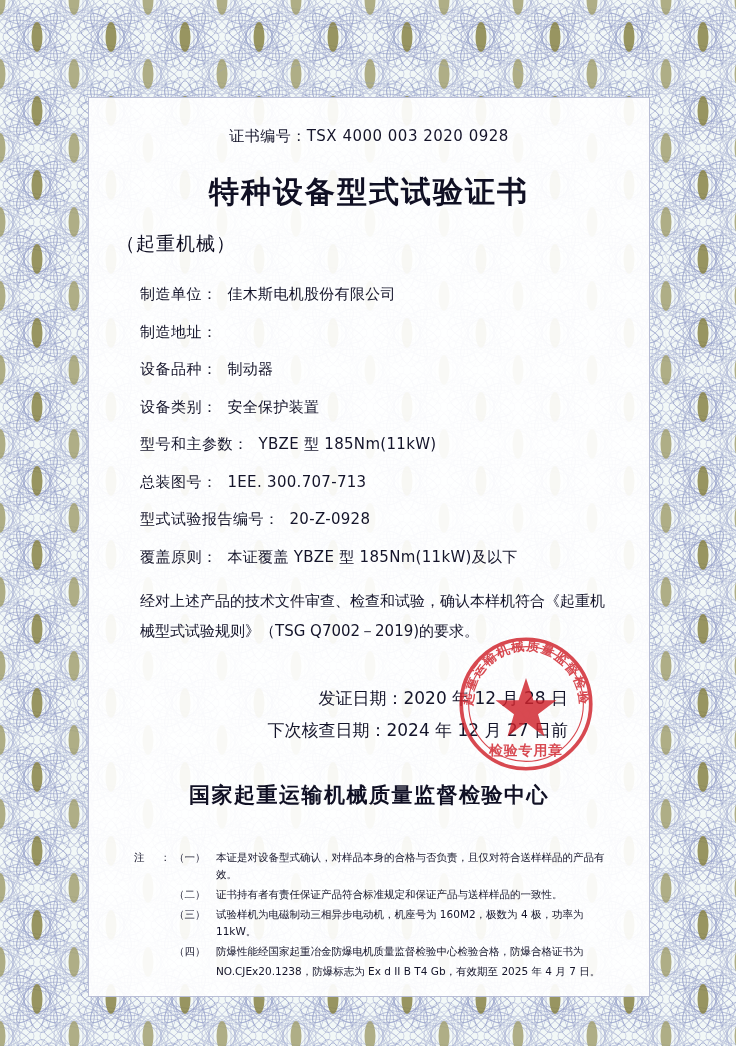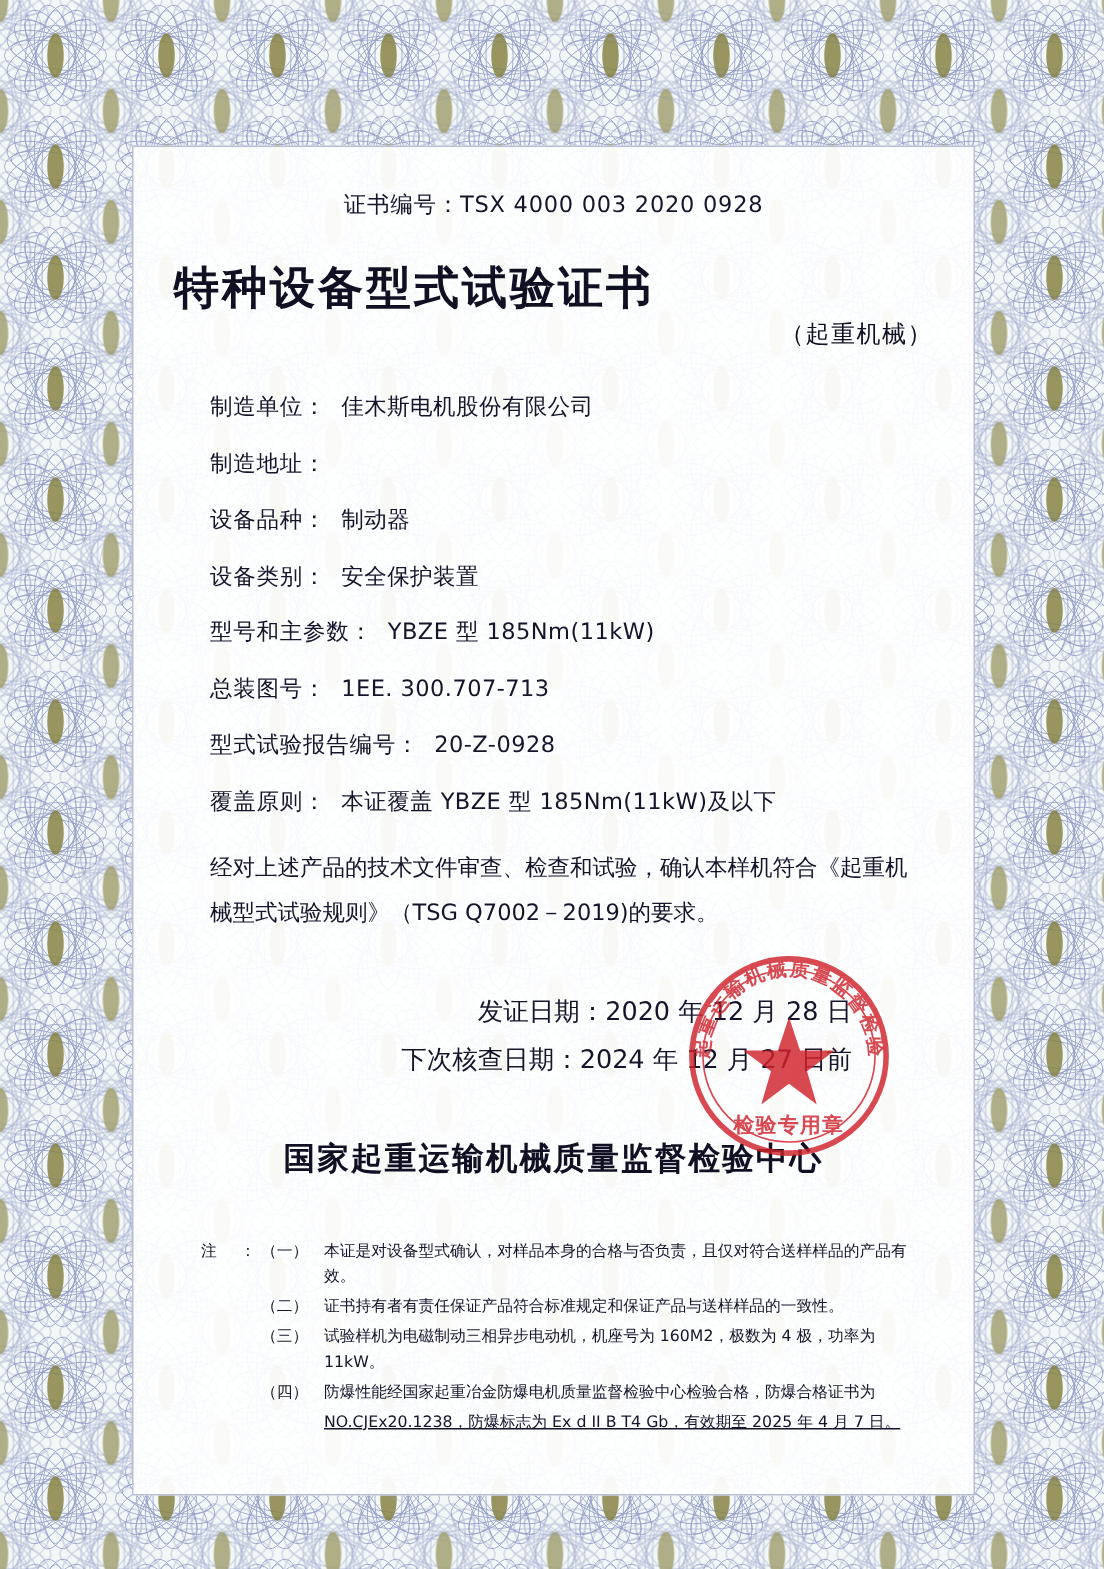--- a/index.html
+++ b/index.html
@@ -57,33 +57,33 @@
   .cert-no {
     text-align: center;
     font-size: 15px;
     letter-spacing: 0.5px;
     margin-top: 12px;
     color: #14142a;
     font-family: "DejaVu Sans", "Liberation Sans", sans-serif;
   }
 
   .main-title {
-    text-align: left;
+    text-align: center;
     font-size: 30px;
     font-weight: bold;
     letter-spacing: 2px;
     margin-top: 26px;
     color: #101024;
     font-family: "DejaVu Sans", "Liberation Sans", sans-serif;
   }
 
   .sub-title {
-    text-align: right;
-    font-size: 16px;
-    margin-top: 0;
+    text-align: left;
+    font-size: 19px;
+    margin-top: 18px;
     letter-spacing: 1px;
     color: #101024;
   }
 
   .fields {
     margin-top: 26px;
     padding-left: 24px;
     padding-right: 10px;
   }
 
@@ -165,21 +165,20 @@
     margin-bottom: 3px;
   }
   .note-idx {
     flex: 0 0 42px;
   }
   .note-text {
     flex: 1 1 auto;
   }
   .note-cont {
     padding-left: 0px;
-    text-decoration: underline;
   }
 
   
   .seal {
     position: absolute;
     left: 452px;
     top: 630px;
     width: 148px;
     height: 148px;
     pointer-events: none;

